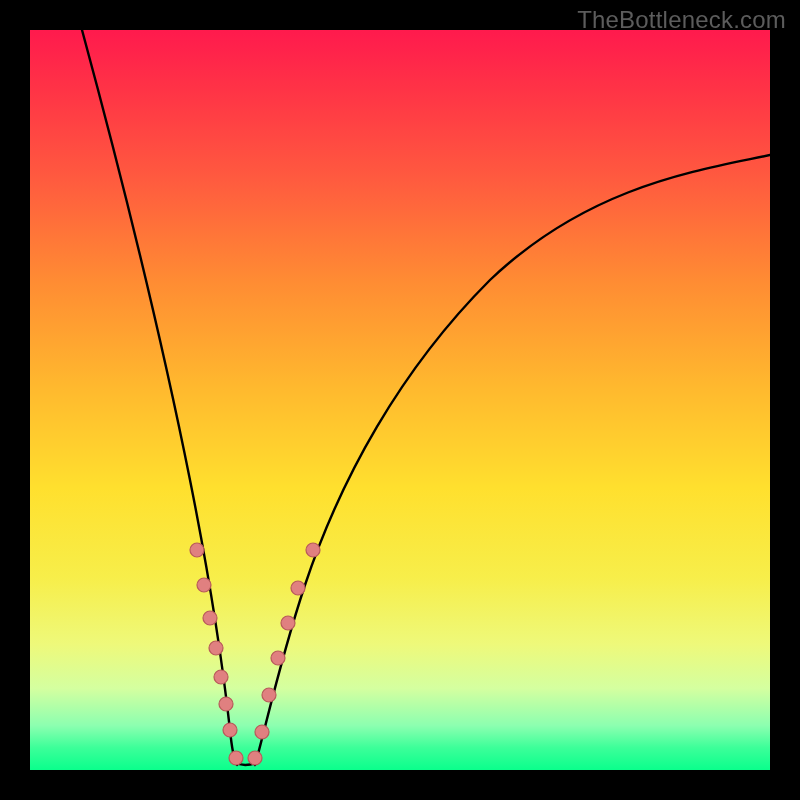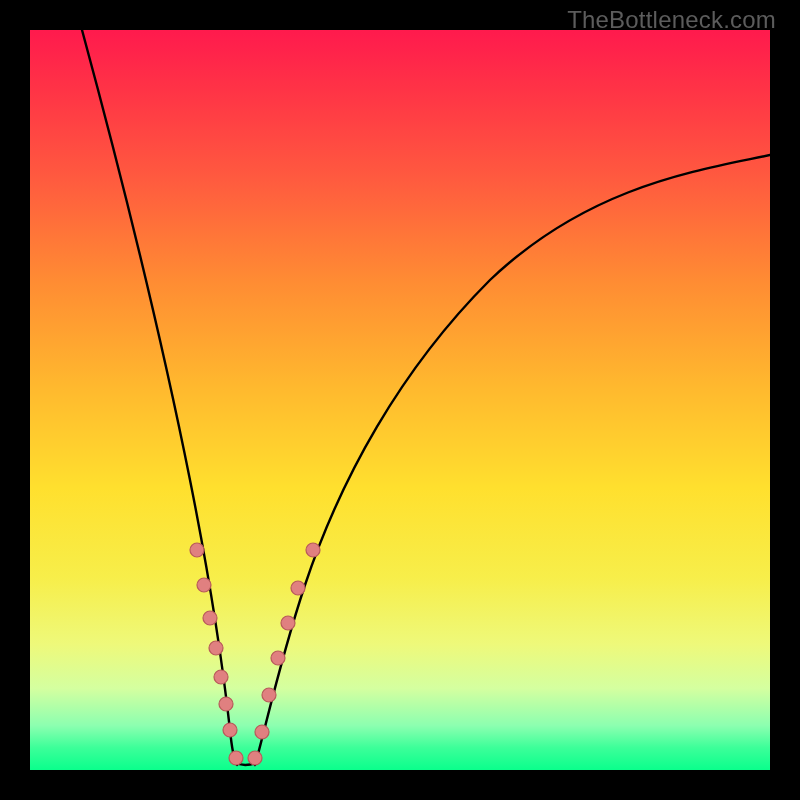--- a/index.html
+++ b/index.html
@@ -28,21 +28,21 @@
       #eef97a 83%,
       #d4ffa0 89%,
       #8cffb0 94%,
       #3cff99 97%,
       #0aff8c 100%
     );
   }
   .watermark {
     position: absolute;
     top: 6px;
-    right: 24px;
+    right: 14px;
     font-size: 24px;
     font-weight: 400;
     color: #5c5c5c;
     letter-spacing: 0.2px;
     user-select: none;
   }
   svg.curve {
     position: absolute;
     left: 0;
     top: 0;

